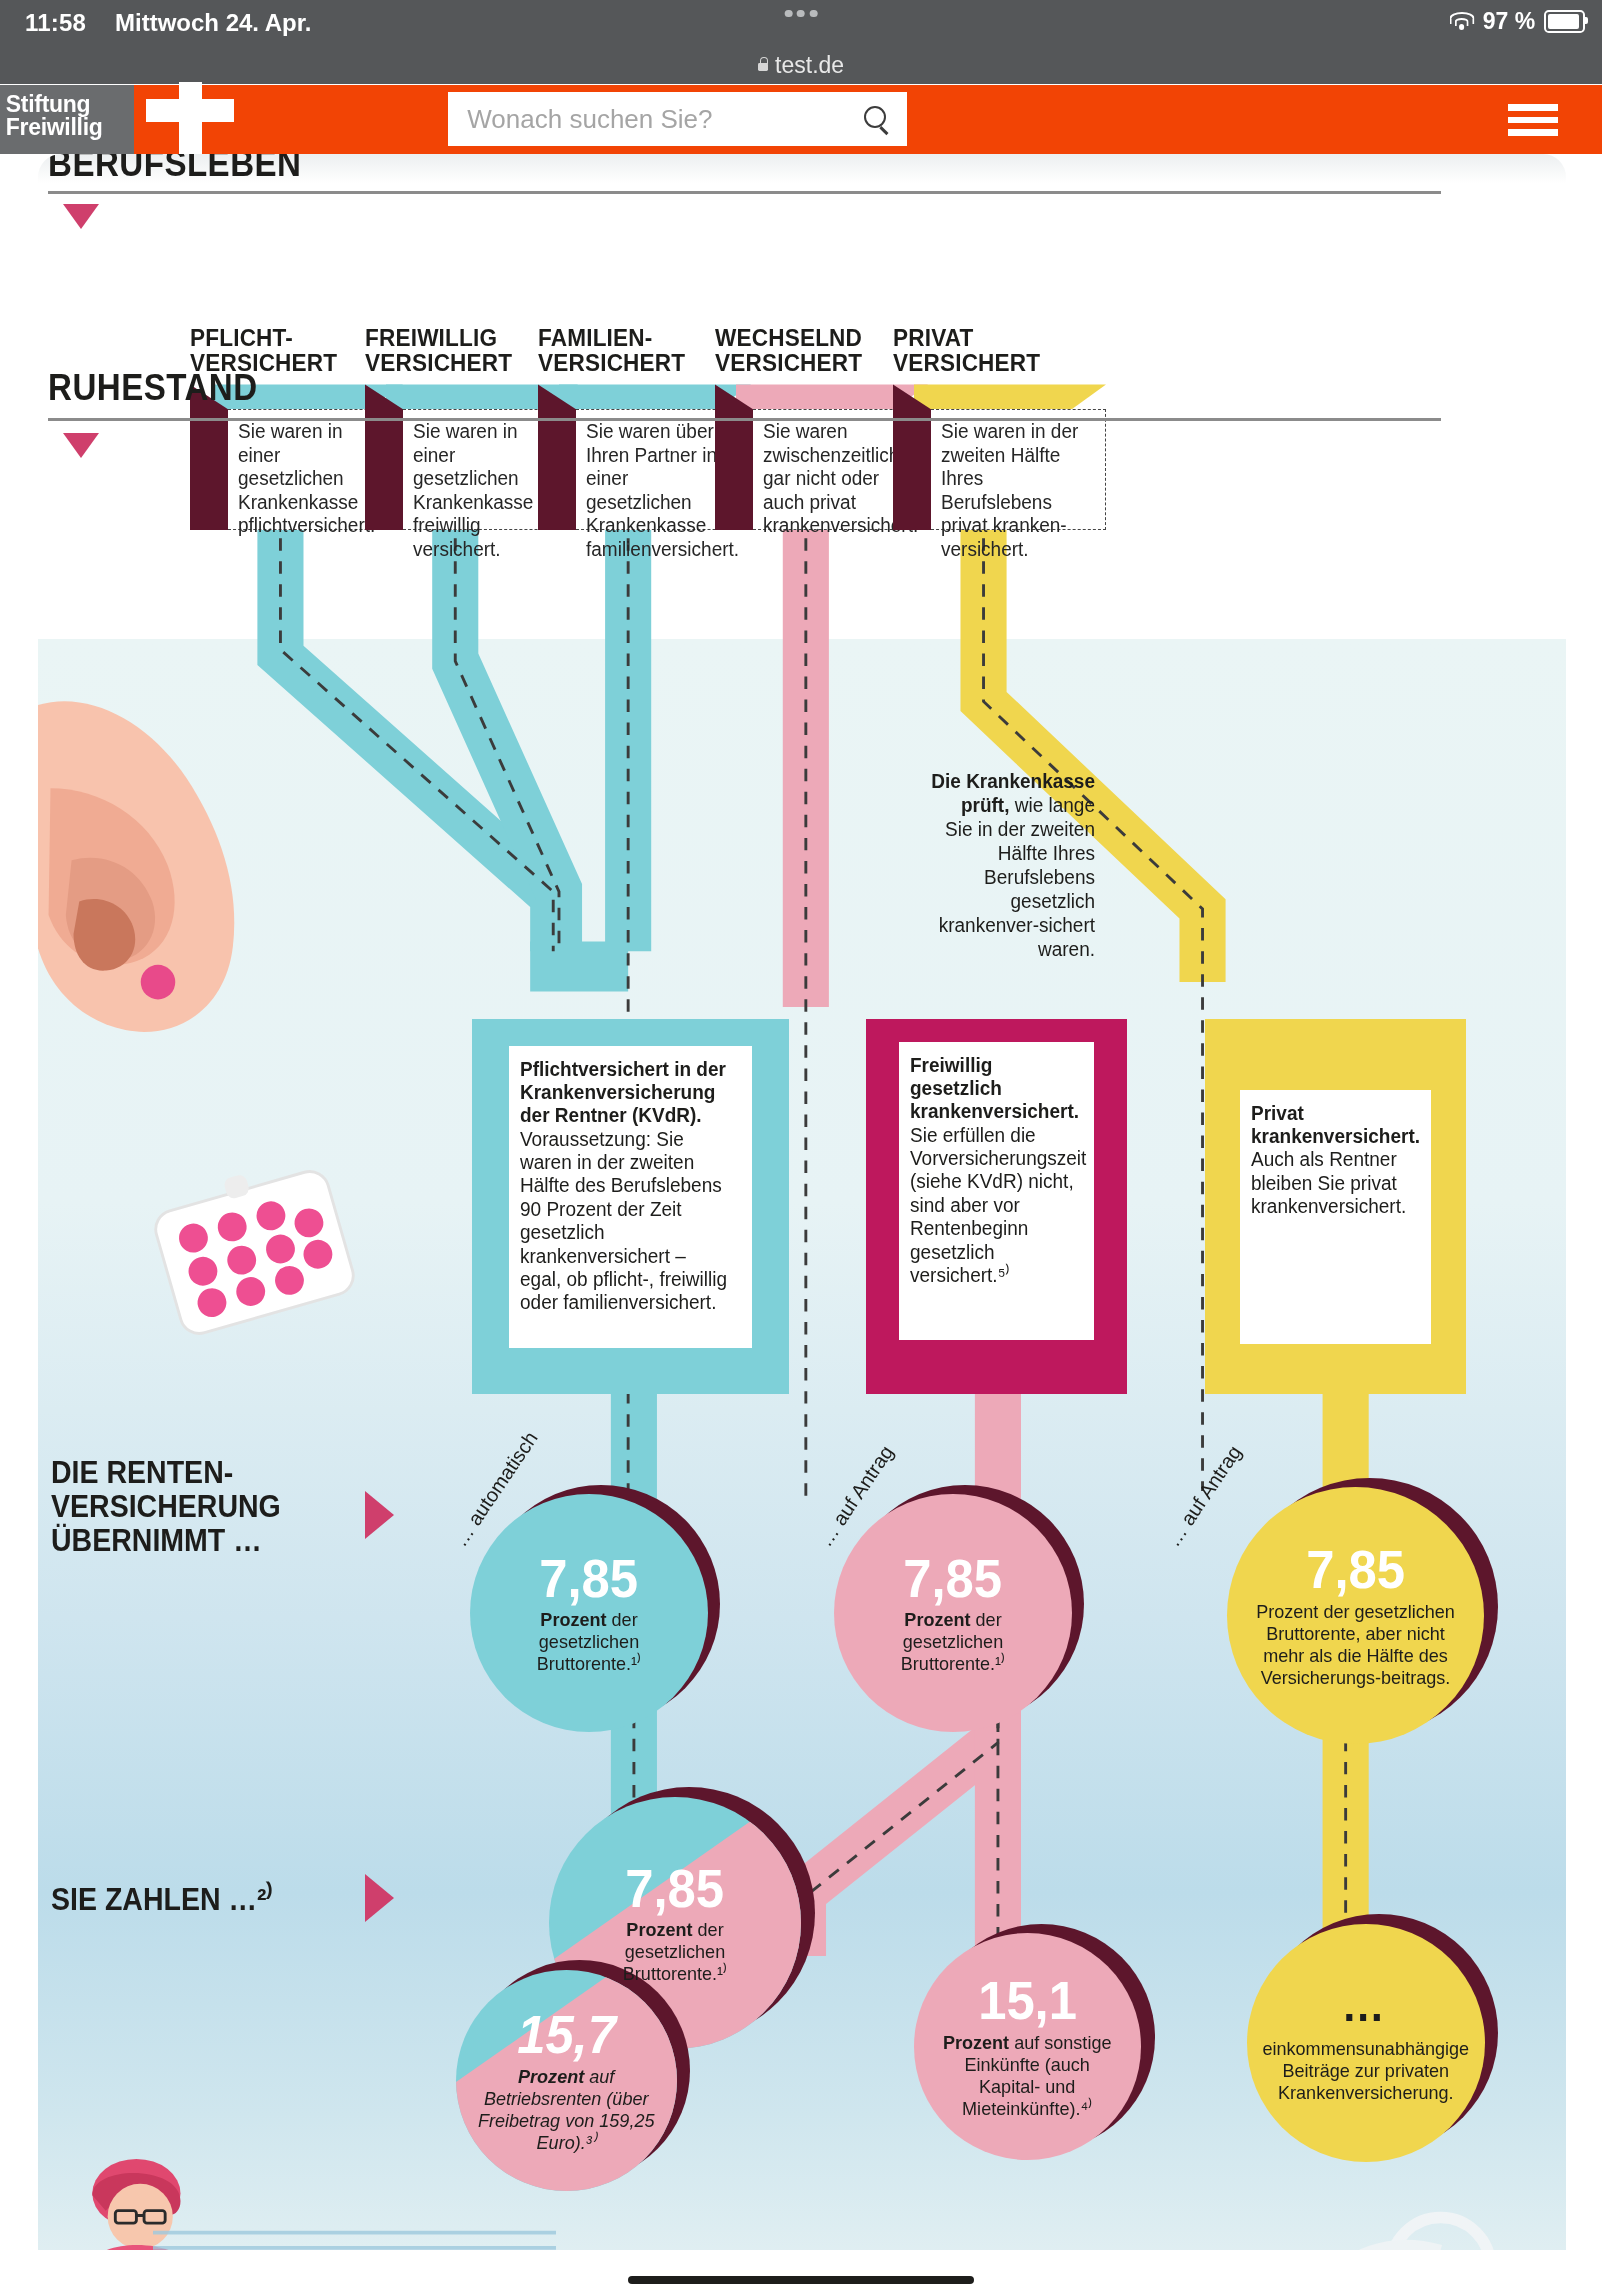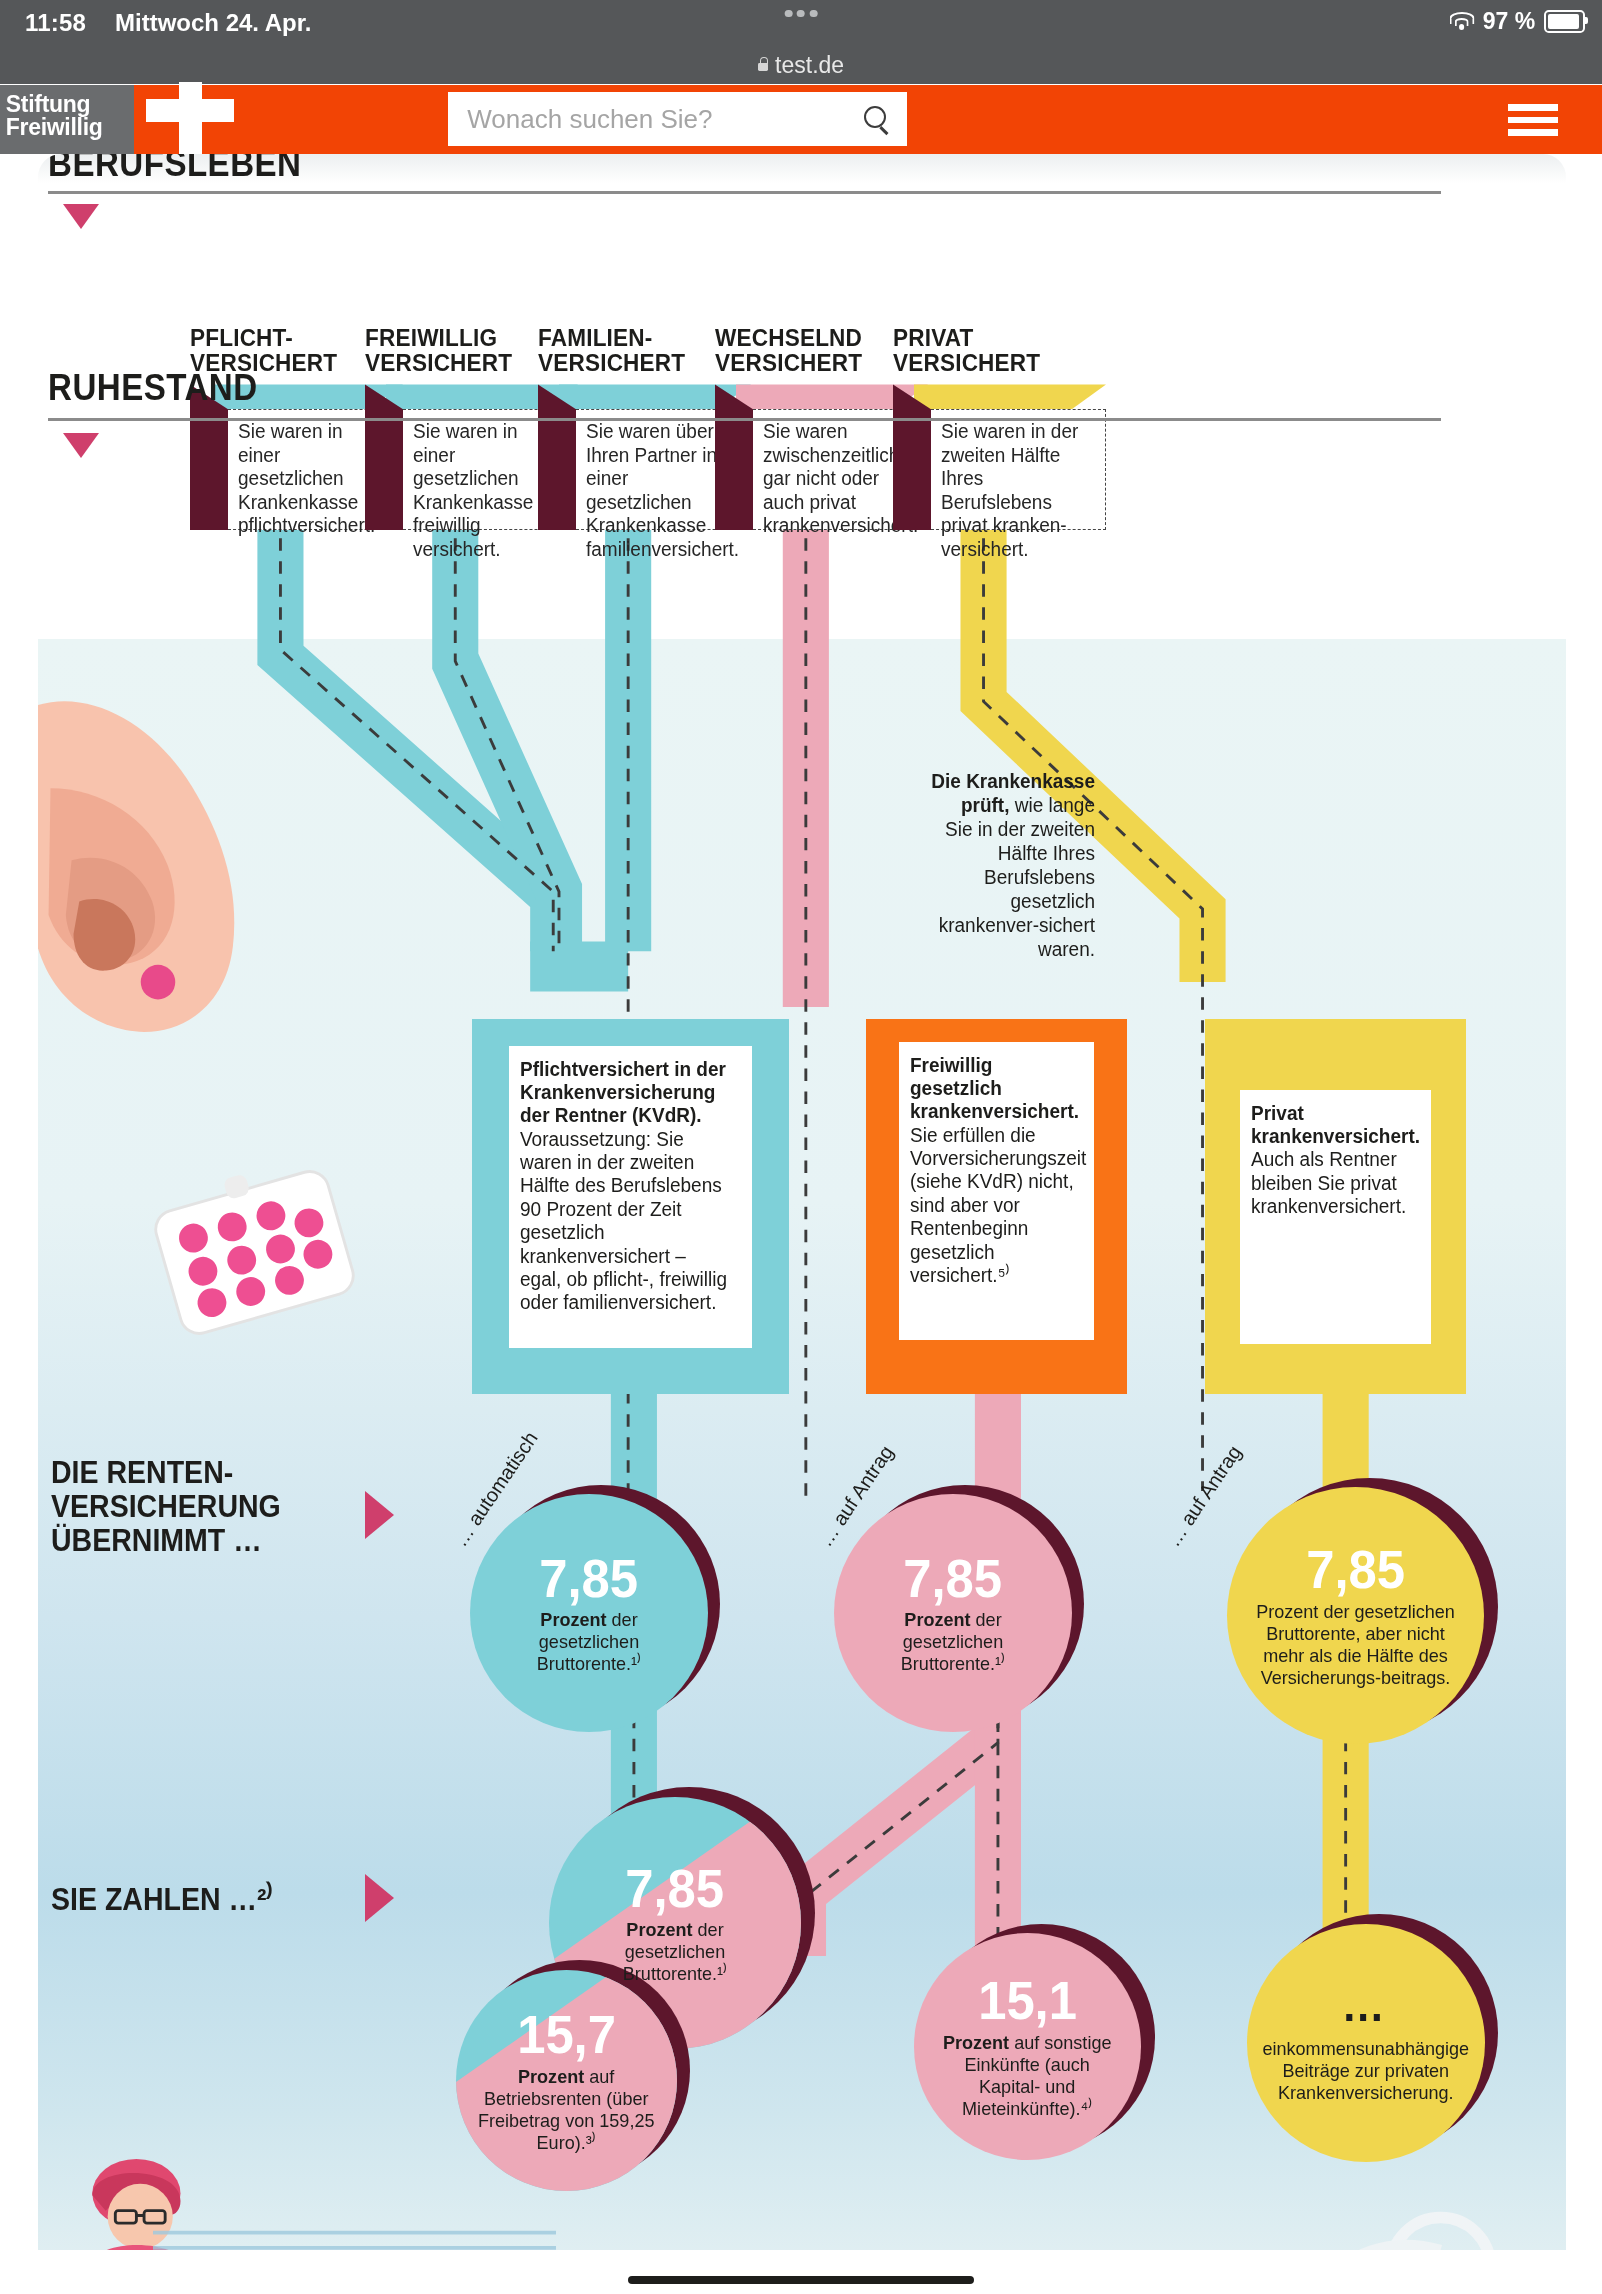--- a/index.html
+++ b/index.html
@@ -329,21 +329,21 @@
   <div class="kk-note">
     <b>Die Krankenkasse prüft,</b><span> wie lange Sie in der zweiten Hälfte Ihres Berufslebens gesetzlich krankenver-sichert waren.</span>
   </div>
 
   <div class="stage" style="left:434px;top:865px;width:317px;height:375px;background:#7ed0d8;">
     <div class="inner" style="left:37px;top:27px;right:37px;bottom:46px;">
       <p><b>Pflichtversichert in der Krankenversicherung der Rentner (KVdR).</b><span> Voraussetzung: Sie waren in der zweiten Hälfte des Berufslebens 90 Prozent der Zeit gesetzlich krankenversichert – egal, ob pflicht-, freiwillig oder familienversichert.</span></p>
     </div>
   </div>
 
-  <div class="stage" style="left:828px;top:865px;width:261px;height:375px;background:#f97316;padding-left:19px;">
+  <div class="stage" style="left:828px;top:865px;width:261px;height:375px;background:#be185d;padding-left:19px;">
     <div class="inner" style="left:33px;top:23px;right:33px;bottom:54px;">
       <p><b>Freiwillig gesetzlich krankenversichert.</b><span> Sie erfüllen die Vorversicherungszeit (siehe KVdR) nicht, sind aber vor Rentenbeginn gesetzlich versichert.⁵⁾</span></p>
     </div>
   </div>
 
   <div class="stage" style="left:1167px;top:865px;width:261px;height:375px;background:#f0d64e;">
     <div class="inner" style="left:35px;top:27px;right:35px;bottom:50px;margin-top:44px;">
       <p><b>Privat krankenversichert.</b><span> Auch als Rentner bleiben Sie privat krankenversichert.</span></p>
     </div>
   </div>
@@ -378,21 +378,21 @@
   <div class="rowarrow" style="left:327px;top:1720px;"></div>
 
   <div class="shadow" style="left:525px;top:1633px;width:252px;height:252px;"></div>
   <div class="circ" style="left:511px;top:1643px;width:252px;height:252px;background:#7ed0d8;padding:0 25px;overflow:hidden;">
     <div style="position:absolute;left:-38px;top:0;width:346px;height:346px;background:#eda9b8;transform:rotate(-35deg);transform-origin:0 0;top:192px;"></div>
     <div class="big" style="position:relative;z-index:2;">7,85</div>
     <div class="cap" style="position:relative;z-index:2;"><b>Prozent</b><span> der gesetzlichen Bruttorente.¹⁾</span></div>
   </div>
 
   <div class="shadow" style="left:431px;top:1806px;width:221px;height:221px;"></div>
-  <div class="circ" style="left:418px;top:1816px;width:221px;height:221px;background:#7ed0d8;padding:0 17.3px;overflow:hidden;">
+  <div class="circ" style="left:418px;top:1816px;width:221px;height:221px;background:#7ed0d8;padding:0 17.3px;overflow:hidden;font-style:italic;">
     <div style="position:absolute;left:-67px;top:159px;width:327px;height:327px;background:#eda9b8;transform:rotate(-35deg);transform-origin:0 0;"></div>
     <div class="big" style="position:relative;z-index:2;">15,7</div>
     <div class="cap" style="position:relative;z-index:2;"><b>Prozent</b><span> auf Betriebsrenten (über Freibetrag von 159,25 Euro).³⁾</span></div>
   </div>
 
   <div class="shadow" style="left:890px;top:1770px;width:227px;height:227px;"></div>
   <div class="circ" style="left:876px;top:1779px;width:227px;height:227px;background:#eda9b8;padding:0 17.3px;">
     <div class="big">15,1</div>
     <div class="cap"><b>Prozent</b><span> auf sonstige Einkünfte (auch Kapital- und Mieteinkünfte).⁴⁾</span></div>
   </div>

